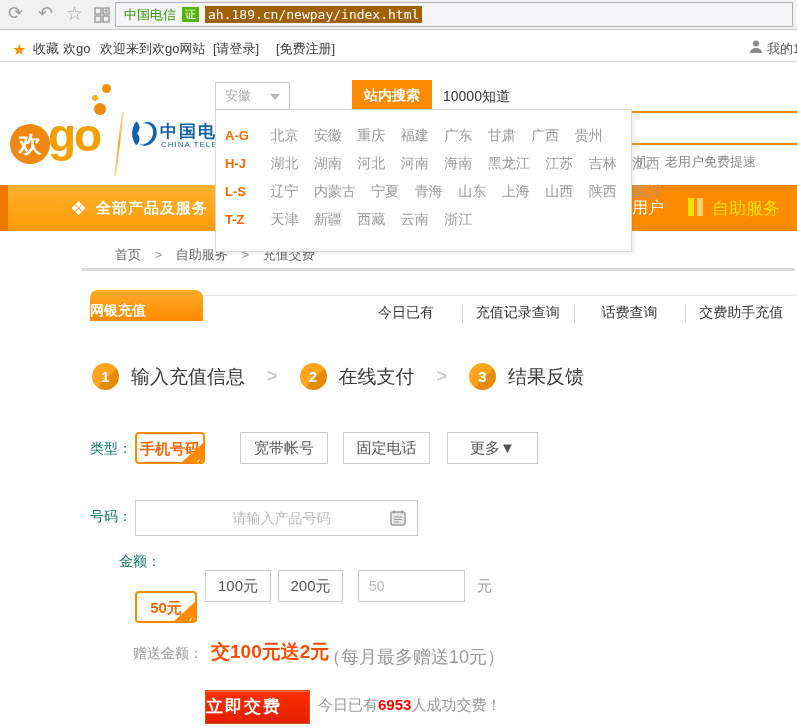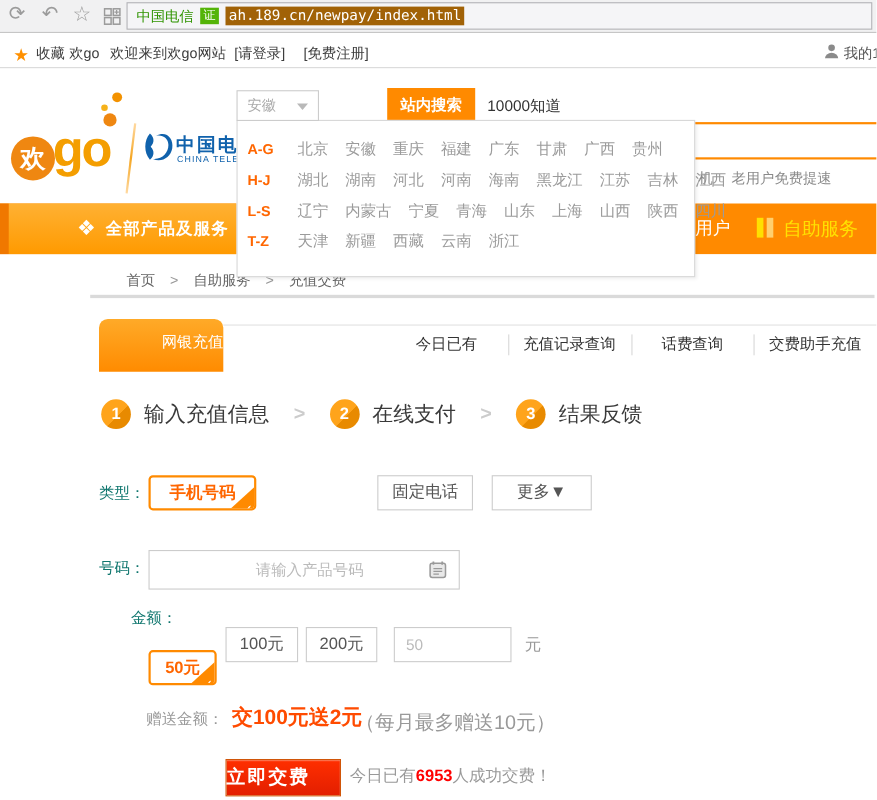--- a/index.html
+++ b/index.html
@@ -93,23 +93,23 @@
             font-size:13px; font-weight:bold; }
   .rd-prov { display:inline-block; margin-left:11px; color:#9b9b9b; font-size:14px; cursor:pointer; }
 
   
   .breadcrumb { position:absolute; left:115px; top:246px; font-size:13px; color:#666; z-index:0; }
   .breadcrumb .sep { color:#999; margin:0 10px; }
   .breadcrumb .bc-link { cursor:pointer; }
   .content-divider { position:absolute; left:82px; top:268px; width:713px; height:3px; background:#dadada; }
 
   
-  .tab-active { position:absolute; left:90px; top:290px; width:113px; height:48px;
+  .tab-active { position:absolute; left:90px; top:290px; width:113px; height:31px;
                 background:linear-gradient(#ffaa28,#ff8b00); border-radius:8px 8px 0 0;
-                color:#fff; font-size:14px; font-weight:normal; text-align:right;
+                color:#fff; font-size:14px; font-weight:bold; text-align:left;
                 line-height:40px; cursor:pointer; }
   .tab-bar { position:absolute; left:203px; top:295px; width:594px; height:35px;
              border-top:1px solid #e2e2e2; display:flex; padding-left:147px; }
   .tab-cell { flex:1; position:relative; display:flex; align-items:center;
               justify-content:center; font-size:14px; color:#333; cursor:pointer; }
   .tab-cell + .tab-cell::before { content:""; position:absolute; left:0; top:8px;
               width:1px; height:19px; background:#d8d8d8; }
 
   
   .steps { position:absolute; left:92px; top:363px; display:flex; align-items:center; }
@@ -294,25 +294,26 @@
     <span class="step-label">输入充值信息</span>
     <span class="step-chev">&gt;</span>
     <span class="step-circle">2</span>
     <span class="step-label">在线支付</span>
     <span class="step-chev">&gt;</span>
     <span class="step-circle">3</span>
     <span class="step-label">结果反馈</span>
   </div>
 
   <div class="frm-label" style="top:440px;">类型：</div>
-  <div class="opt selected" style="left:135px;top:432px;width:98px;">
+  <div class="opt selected" style="left:135px;top:432px;width:70px;">
     <span>手机号码</span>
     <span class="corner"></span>
     <span class="corner-check">✓</span>
   </div>
+  <div class="opt" style="left:240px;top:432px;width:88px;">宽带帐号</div>
   <div class="opt" style="left:343px;top:432px;width:87px;">固定电话</div>
   <div class="opt" style="left:447px;top:432px;width:91px;">更多▼</div>
 
   <div class="frm-label" style="top:508px;">号码：</div>
   <input class="txt-input" id="number-input" placeholder="请输入产品号码" style="">
   <svg class="contact-icon" width="20" height="20" viewBox="0 0 20 20">
     <rect x="3" y="4" width="14" height="13" rx="2" fill="#e9e9e9" stroke="#9a9a9a" stroke-width="1.4"></rect>
     <path d="M6 2.5 v3 M14 2.5 v3" stroke="#9a9a9a" stroke-width="1.6"></path>
     <path d="M6 9 h8 M6 11.5 h8 M6 14 h5" stroke="#9a9a9a" stroke-width="1.2"></path>
   </svg>

